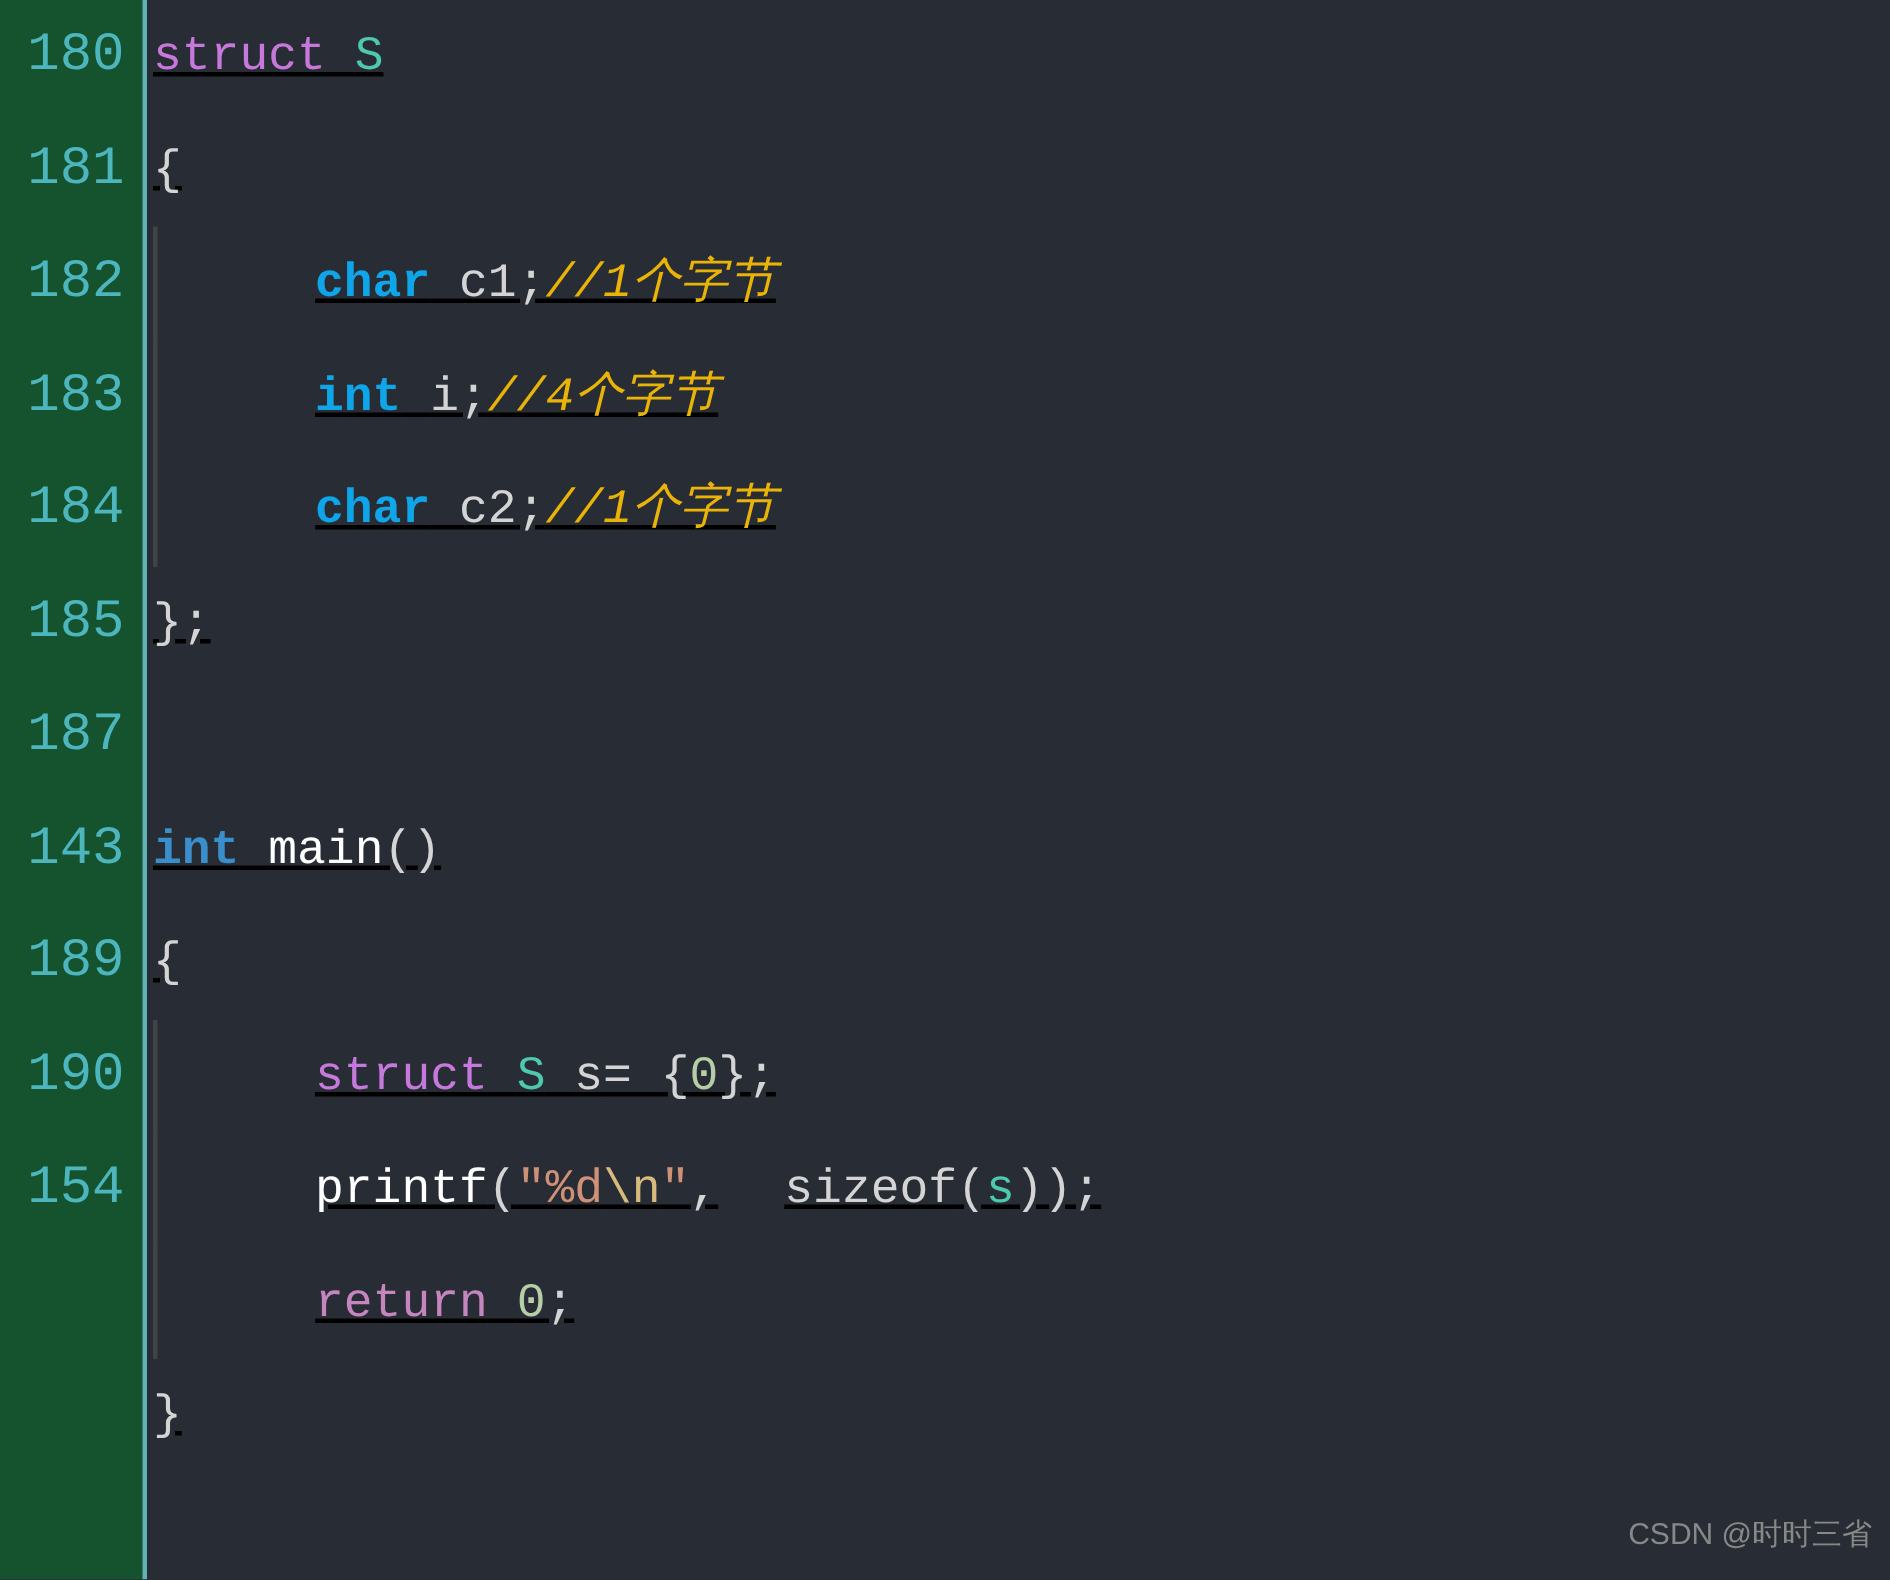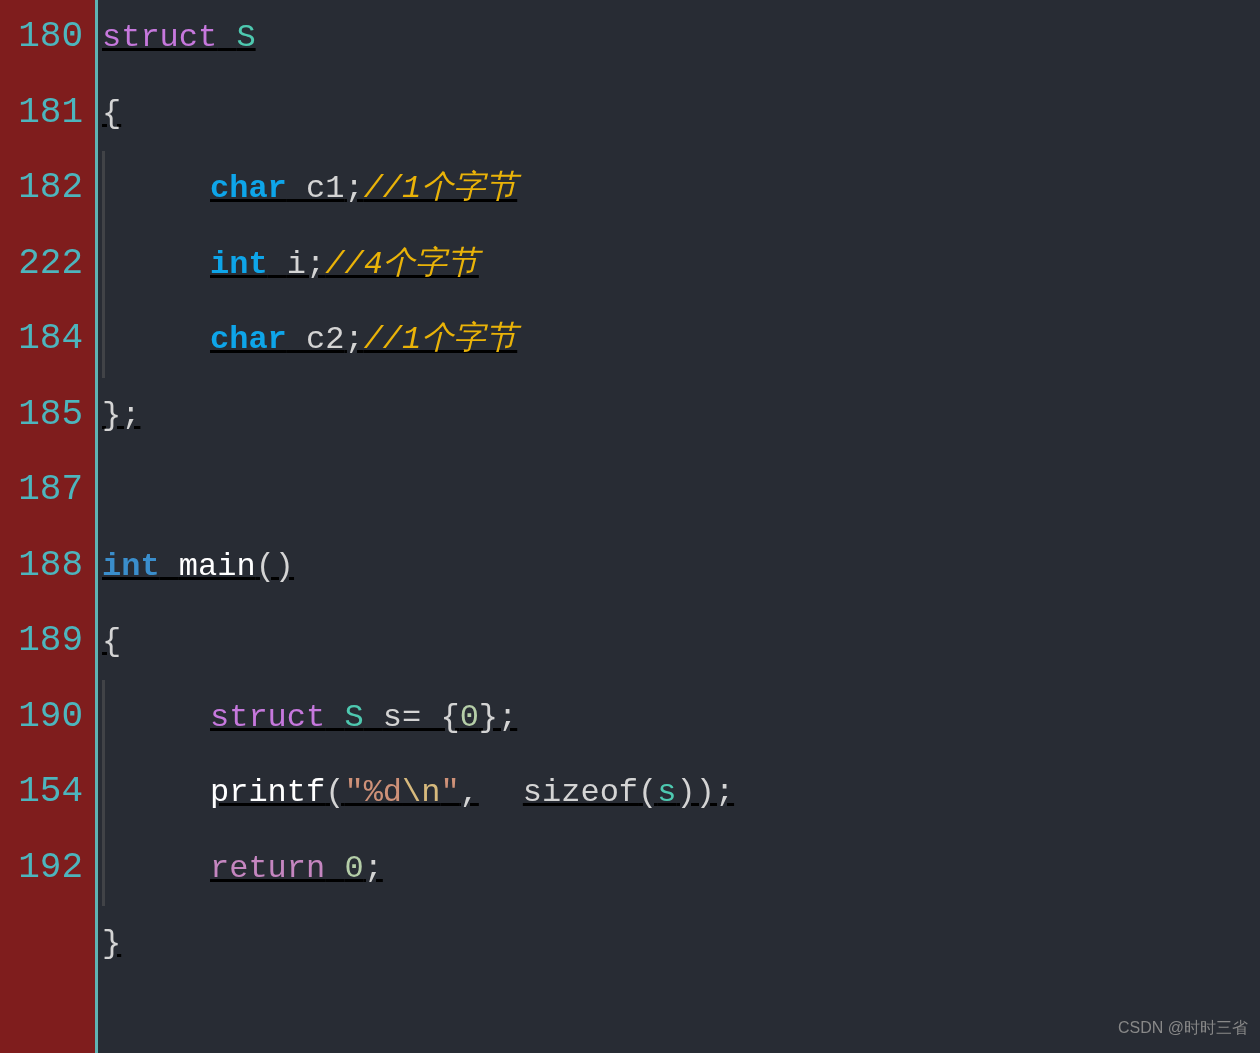--- a/index.html
+++ b/index.html
@@ -15,21 +15,21 @@
       overflow: hidden;
       width: 1260px;
       height: 1053px;
       position: relative;
     }
     .editor {
       display: flex;
       height: 100%;
     }
     .gutter {
-      background-color: #7f1d1d;
+      background-color: #14532d;
       padding-right: 8px;
       text-align: right;
       min-width: 95px;
       user-select: none;
     }
     .line-number {
       color: #4db5bd;
       font-size: 36px;
       height: 75.5px;
       display: flex;
@@ -70,42 +70,41 @@
     .tok-string { color: #ce9178; }
     .tok-escape { color: #d7ba7d; }
     .tok-sizeof { color: #d4d4d4; margin-left: 44px; }
     .tok-return { color: #c586c0; font-weight: 500; }
     .tok-int { color: #3a8ecc; font-weight: 600; }
     .indent { display: inline-block; width: 108px; }
     .watermark {
       position: absolute;
       bottom: 6px;
       right: 12px;
-      font-size: 16px;
+      font-size: 20px;
       color: #888;
       font-family: sans-serif;
     }
   </style>
 </head>
 <body>
 
 <div class="editor">
   <div class="gutter" id="gutter">
       <div class="line-number">180</div>
       <div class="line-number">181</div>
       <div class="line-number">182</div>
-      <div class="line-number">222</div>
+      <div class="line-number">183</div>
       <div class="line-number">184</div>
       <div class="line-number">185</div>
       <div class="line-number">187</div>
-      <div class="line-number">188</div>
+      <div class="line-number">143</div>
       <div class="line-number">189</div>
       <div class="line-number">190</div>
       <div class="line-number">154</div>
-      <div class="line-number">192</div>
     </div>
   <div class="code-area" id="code">
       <div class="line"><span class="tok-keyword2">struct</span><span class="tok-punct"> </span><span class="tok-struct-name">S</span></div>
       <div class="line"><span class="tok-punct">{</span></div>
       <div class="line"><span class="indent-guide"></span><span class="indent"></span><span class="tok-keyword">char</span><span class="tok-punct"> </span><span class="tok-var-light">c1</span><span class="tok-punct">;</span><span class="tok-comment">//1个字节</span></div>
       <div class="line"><span class="indent-guide"></span><span class="indent"></span><span class="tok-keyword">int</span><span class="tok-punct"> </span><span class="tok-var-light">i</span><span class="tok-punct">;</span><span class="tok-comment">//4个字节</span></div>
       <div class="line"><span class="indent-guide"></span><span class="indent"></span><span class="tok-keyword">char</span><span class="tok-punct"> </span><span class="tok-var-light">c2</span><span class="tok-punct">;</span><span class="tok-comment">//1个字节</span></div>
       <div class="line"><span class="tok-punct">};</span></div>
       <div class="line"></div>
       <div class="line"><span class="tok-int">int</span><span class="tok-punct"> </span><span class="tok-func">main</span><span class="tok-punct">()</span></div>

